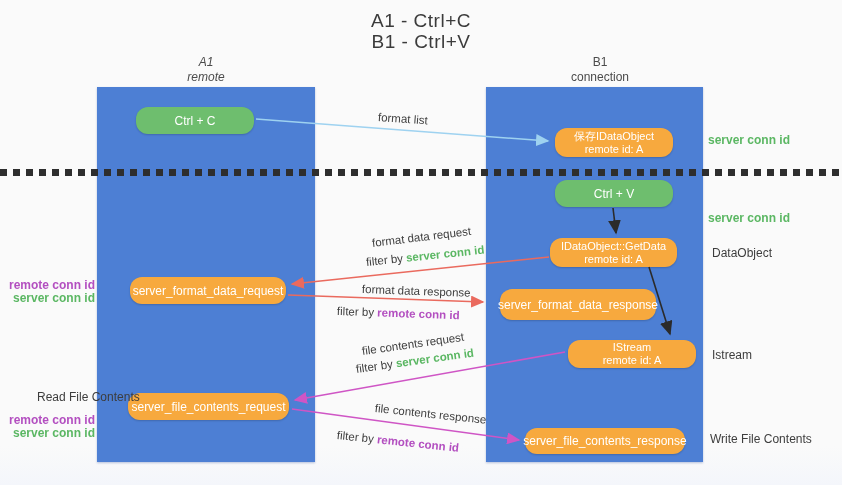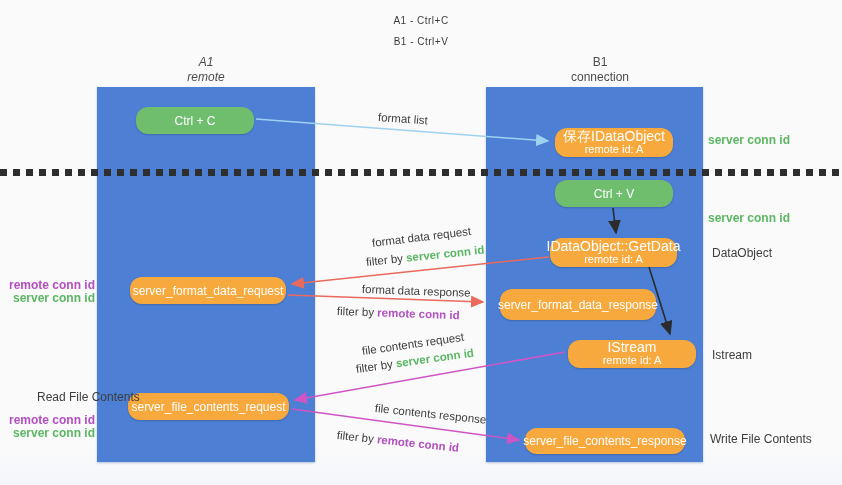--- a/index.html
+++ b/index.html
@@ -7,21 +7,21 @@
     font-family:"Liberation Sans","DejaVu Sans",sans-serif;
     background:#f1f1f1;
   }
   .canvas{
     position:relative;width:842px;height:485px;
     background:linear-gradient(180deg,#fafafa 0%,#fafafa 92%,#f4f6fb 100%);
     overflow:hidden;
   }
   .title{
     position:absolute;left:0;top:10px;width:842px;text-align:center;
-    font-size:10px;color:#3b3b3b;line-height:21px;letter-spacing:.5px;z-index:6;
+    font-size:19px;color:#3b3b3b;line-height:21px;letter-spacing:.5px;z-index:6;
   }
   .col-header{
     position:absolute;top:55px;width:140px;text-align:center;
     font-size:12px;color:#4b4b4b;line-height:15px;z-index:6;
   }
   .lifeline{
     position:absolute;top:87px;height:375px;background:#4d7fd4;z-index:1;
     box-shadow:0 1px 2px rgba(60,90,160,.35);
   }
   .dotted-sep{
@@ -29,21 +29,21 @@
     background:repeating-linear-gradient(90deg,#2e2e2e 0 7px,transparent 7px 13px);
   }
   .node{
     position:absolute;z-index:4;display:flex;flex-direction:column;
     align-items:center;justify-content:center;color:#fff;text-align:center;
     border-radius:12px;box-shadow:0 1px 2px rgba(0,0,0,.18);
   }
   .node.green{background:#6ebe6e;font-size:12px;}
   .node.orange{background:#f7a93e;font-size:12px;}
   .node .l2{font-size:11px;line-height:13px;}
-  .node .l1{font-size:14px;line-height:13px;}
+  .node .l1{font-size:11px;line-height:13px;}
   .side-label{position:absolute;font-size:12px;color:#3d3d3d;z-index:6;white-space:nowrap;}
   .side-label.bold-green{color:#5bb763;font-weight:bold;}
   .left-stack{position:absolute;left:5px;width:90px;text-align:right;z-index:6;
     font-size:12px;line-height:13px;white-space:nowrap;}
   .left-stack .g{color:#5bb763;font-weight:bold;}
   .left-stack .p{color:#b34fc0;font-weight:bold;}
   .edge-label{
     position:absolute;font-size:11.5px;color:#3f3f3f;white-space:nowrap;
     z-index:6;transform-origin:0 50%;
   }

